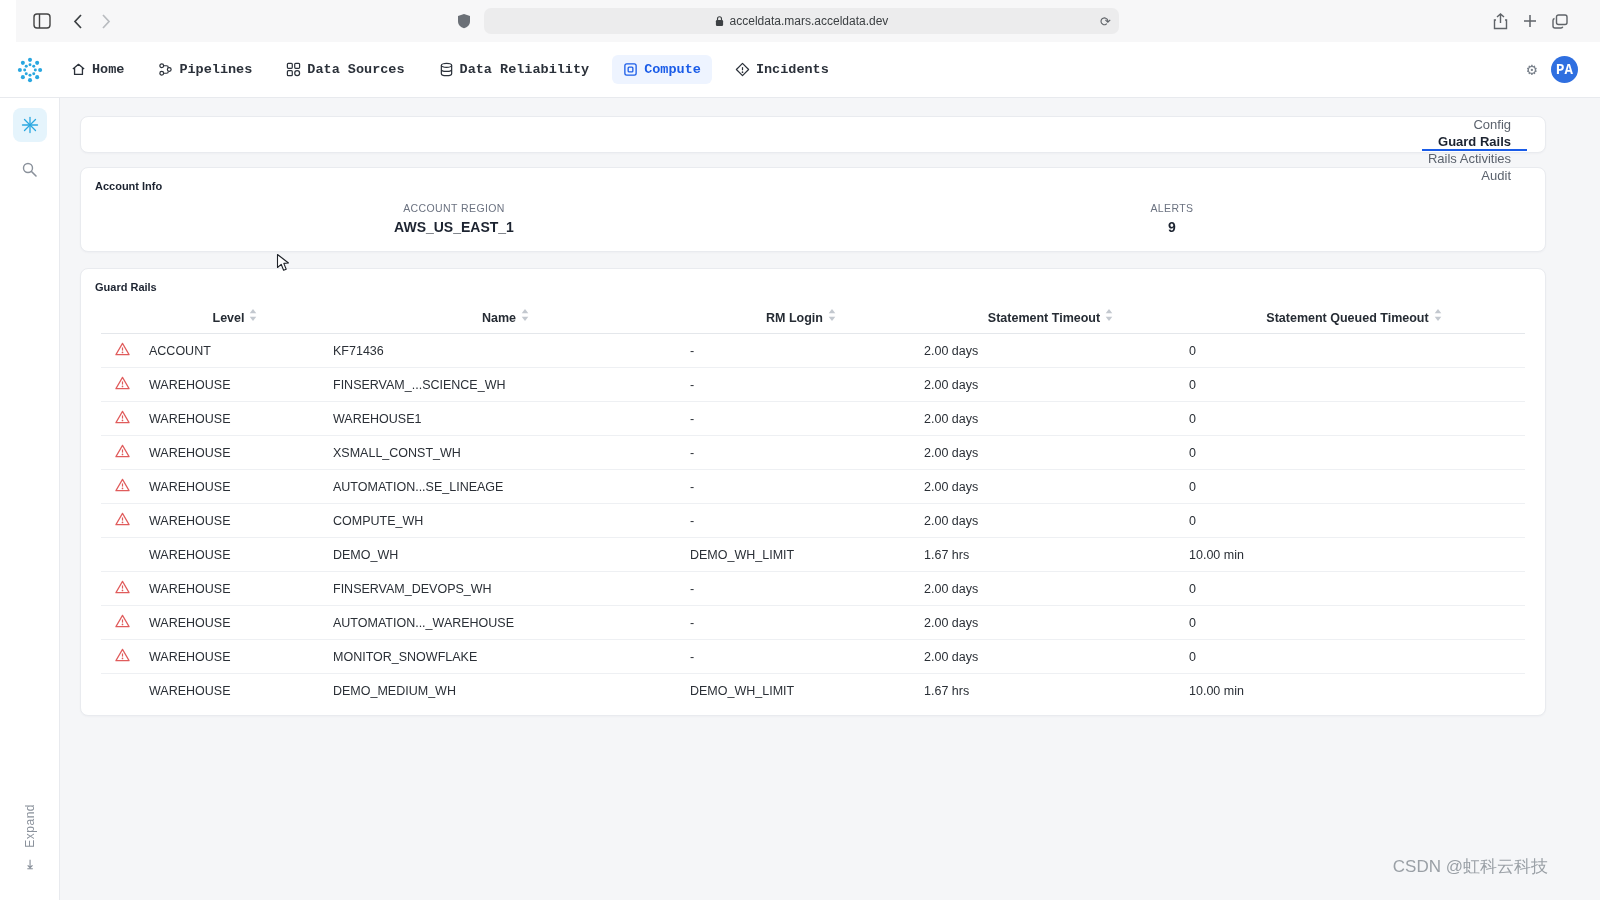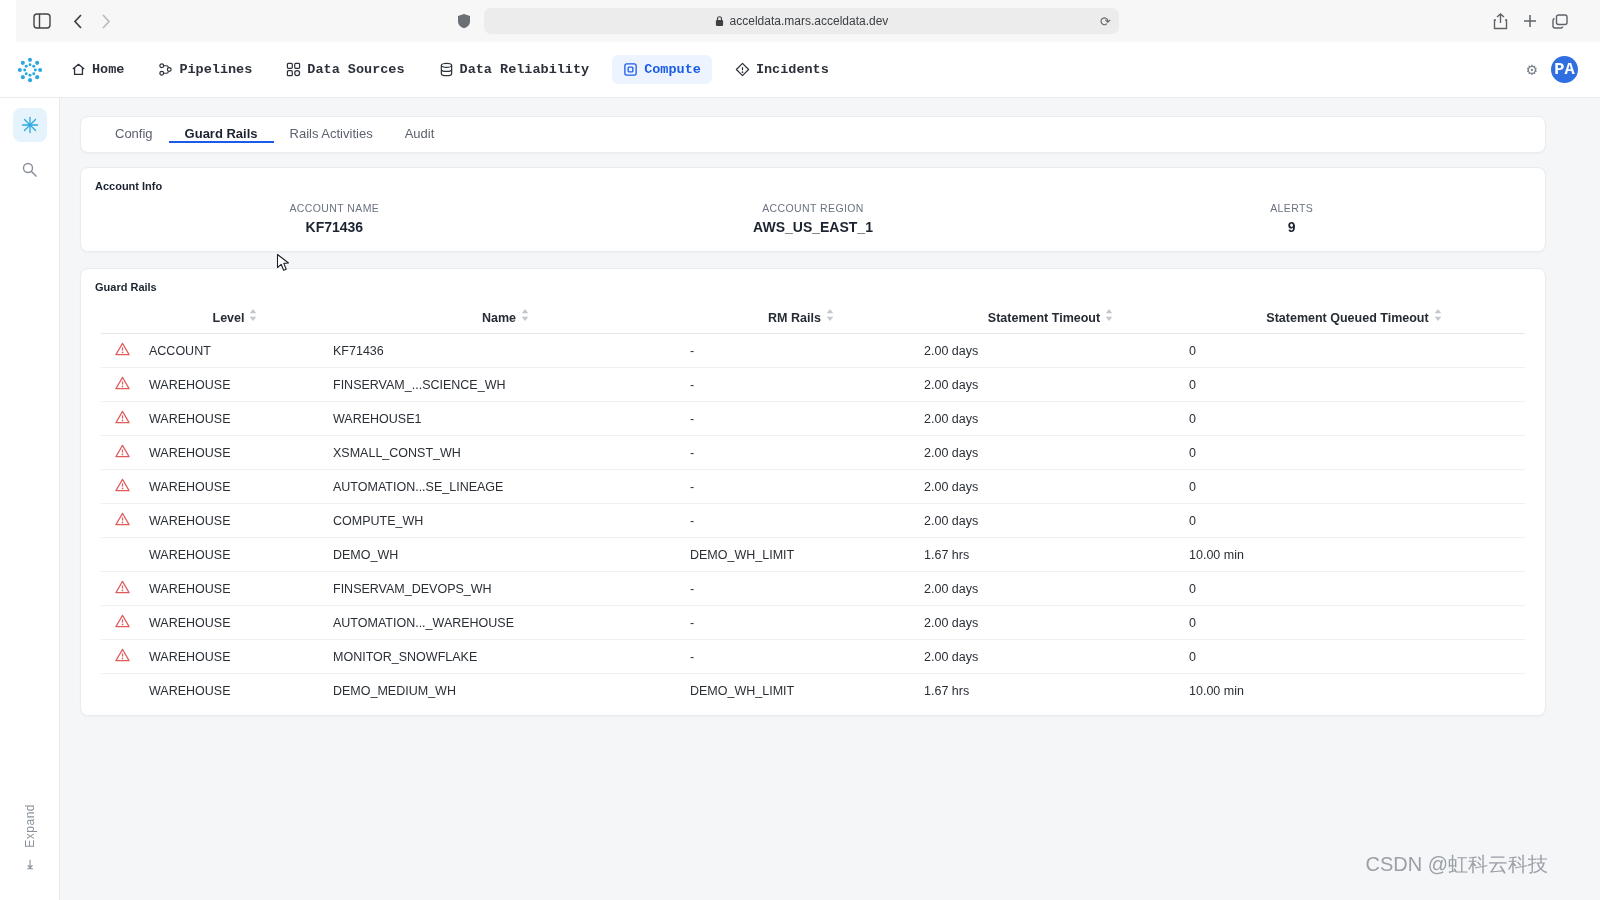--- a/index.html
+++ b/index.html
@@ -19,56 +19,56 @@
 
   
   .topnav{position:absolute;left:0;top:42px;width:1600px;height:56px;background:#fff;border-bottom:1px solid #e8eaee;display:flex;align-items:center;font-family:Liberation Mono, monospace;}
   .logo{width:60px;display:flex;align-items:center;justify-content:center;}
   .nav-item{display:flex;align-items:center;gap:6px;padding:7px 11px;margin-right:12px;font-size:13.5px;font-weight:600;color:#2b313a;border-radius:6px;cursor:pointer;}
   .nav-item .nav-ic{display:flex;align-items:center;}
   .nav-item.active{color:var(--accent);background:#eef4ff;}
   .nav-item.active svg *{stroke:var(--accent);}
   .topnav-right{margin-left:auto;display:flex;align-items:center;gap:14px;padding-right:22px;}
   .gear{font-size:17px;color:#7a828c;}
-  .avatar{width:27px;height:27px;border-radius:50%;background:#2f6fe0;color:#fff;font-size:17px;font-weight:700;display:flex;align-items:center;justify-content:center;}
+  .avatar{width:27px;height:27px;border-radius:50%;background:#2f6fe0;color:#fff;font-size:14px;font-weight:700;display:flex;align-items:center;justify-content:center;}
 
   
   .left-rail{position:absolute;left:0;top:98px;width:60px;height:802px;background:#fff;border-right:1px solid #e8eaee;}
   .rail-item{width:34px;height:34px;margin:10px auto 4px;border-radius:8px;display:flex;align-items:center;justify-content:center;color:#8a919b;}
   .rail-item.active{background:#e5f4fc;color:#2aa7e0;}
   .expand{position:absolute;left:0;bottom:28px;width:60px;text-align:center;color:#8a919b;font-size:12px;}
   .expand .vtext{writing-mode:vertical-rl;transform:rotate(180deg);letter-spacing:.5px;display:inline-block;}
   .expand .arrow{display:block;margin-top:6px;font-size:13px;transform:rotate(90deg);}
 
   
   .main{position:absolute;left:60px;top:98px;width:1540px;height:802px;background:#f5f6f8;padding:18px 54px 0 20px;}
   .card{background:#fff;border:1px solid #e9ebef;border-radius:8px;box-shadow:0 1px 2px rgba(20,30,50,.03);}
 
-  .tabs-card{height:37px;display:flex;align-items:center;padding:0 18px;margin-bottom:14px;}
+  .tabs-card{height:37px;display:flex;align-items:flex-end;padding:0 18px;margin-bottom:14px;flex-direction:column;}
   .tab{display:flex;align-items:center;padding:0 16px;font-size:13px;color:#5b626d;border-bottom:2px solid transparent;cursor:pointer;}
   .tab.active{color:#1c2330;font-weight:600;border-bottom-color:var(--accent);}
 
   .account-card{margin-bottom:16px;padding:12px 14px 16px;}
   .card-title{font-size:11px;font-weight:700;color:#1c2330;}
   .account-fields{display:flex;margin-top:10px;}
   .account-field{flex:1;text-align:center;}
   .account-field .lbl{font-size:10.5px;letter-spacing:.4px;color:#6b7280;text-transform:uppercase;}
   .account-field .val{font-size:14px;font-weight:600;color:#1c2330;margin-top:5px;}
 
   .guardrails-card{padding:12px 14px 8px;}
   table{border-collapse:collapse;width:calc(100% - 12px);margin:8px 6px 0;table-layout:fixed;}
   th{font-size:12.5px;font-weight:700;color:#262c34;text-align:center;padding:8px 6px;border-bottom:1px solid #e4e7eb;white-space:nowrap;}
   td{font-size:12.5px;color:#2a2f36;padding:8px 6px;border-bottom:1px solid #eef0f3;white-space:nowrap;overflow:hidden;text-overflow:ellipsis;}
   tbody tr:last-child td{border-bottom:none;}
   .sort{display:inline-block;vertical-align:1px;margin-left:5px;}
   .warn-cell{text-align:center;}
   .hidden{visibility:hidden;}
 
   
-  .watermark{position:absolute;right:52px;bottom:22px;font-size:20px;color:#9aa0a6;}
+  .watermark{position:absolute;right:52px;bottom:22px;font-size:17px;color:#9aa0a6;}
   .cursor{position:absolute;left:276px;top:253px;pointer-events:none;}
 </style>
 </head>
 <body>
 
 <div class="browser-bar">
   <span class="b-ic" style="left:14px">
     <svg width="18" height="16" viewBox="0 0 18 16">
         <rect x="1" y="1" width="16" height="14" rx="3" fill="none" stroke="#444" stroke-width="1.4"></rect>
         <line x1="6.5" y1="1" x2="6.5" y2="15" stroke="#444" stroke-width="1.4"></line>
@@ -247,24 +247,20 @@
       </div>
     <div class="tab">
         <span>Audit</span>
       </div>
   </div>
 
   <div class="card account-card">
     <div class="card-title">Account Info</div>
     <div class="account-fields">
       <div class="account-field">
-        <div class="lbl">ACCOUNT NAME</div>
-        <div class="val">KF71436</div>
-      </div>
-      <div class="account-field">
         <div class="lbl">ACCOUNT REGION</div>
         <div class="val">AWS_US_EAST_1</div>
       </div>
       <div class="account-field">
         <div class="lbl">ALERTS</div>
         <div class="val">9</div>
       </div>
     </div>
   </div>
 
@@ -283,21 +279,21 @@
         <tr>
           <th></th>
           <th><span>Level</span><span class="sort"><svg width="8" height="12" viewBox="0 0 8 12">
                   <path d="M4 0 L7.3 4.3 H0.7 Z" fill="#c3c8cf"></path>
                   <path d="M4 12 L0.7 7.7 H7.3 Z" fill="#c3c8cf"></path>
                 </svg></span></th>
           <th><span>Name</span><span class="sort"><svg width="8" height="12" viewBox="0 0 8 12">
                   <path d="M4 0 L7.3 4.3 H0.7 Z" fill="#c3c8cf"></path>
                   <path d="M4 12 L0.7 7.7 H7.3 Z" fill="#c3c8cf"></path>
                 </svg></span></th>
-          <th><span>RM Rails</span><span class="sort"><svg width="8" height="12" viewBox="0 0 8 12">
+          <th><span>RM Login</span><span class="sort"><svg width="8" height="12" viewBox="0 0 8 12">
                   <path d="M4 0 L7.3 4.3 H0.7 Z" fill="#c3c8cf"></path>
                   <path d="M4 12 L0.7 7.7 H7.3 Z" fill="#c3c8cf"></path>
                 </svg></span></th>
           <th><span>Statement Timeout</span><span class="sort"><svg width="8" height="12" viewBox="0 0 8 12">
                   <path d="M4 0 L7.3 4.3 H0.7 Z" fill="#c3c8cf"></path>
                   <path d="M4 12 L0.7 7.7 H7.3 Z" fill="#c3c8cf"></path>
                 </svg></span></th>
           <th><span>Statement Queued Timeout</span><span class="sort"><svg width="8" height="12" viewBox="0 0 8 12">
                   <path d="M4 0 L7.3 4.3 H0.7 Z" fill="#c3c8cf"></path>
                   <path d="M4 12 L0.7 7.7 H7.3 Z" fill="#c3c8cf"></path>

